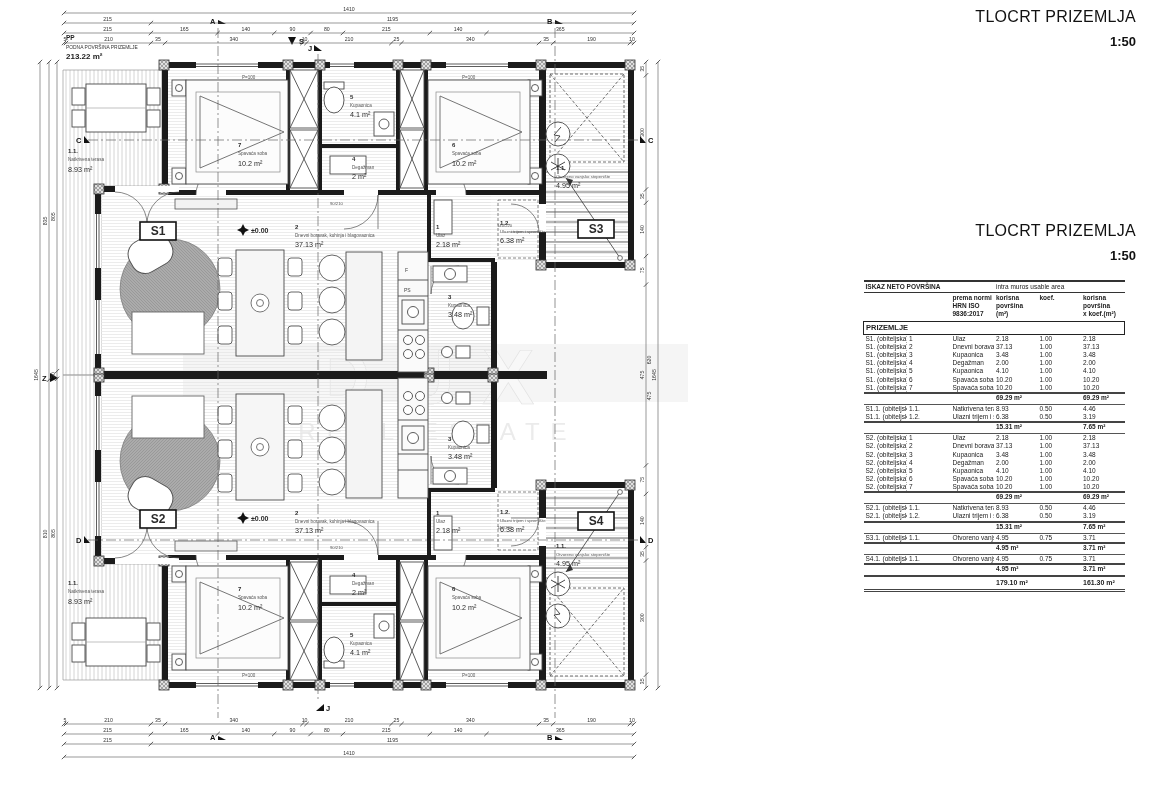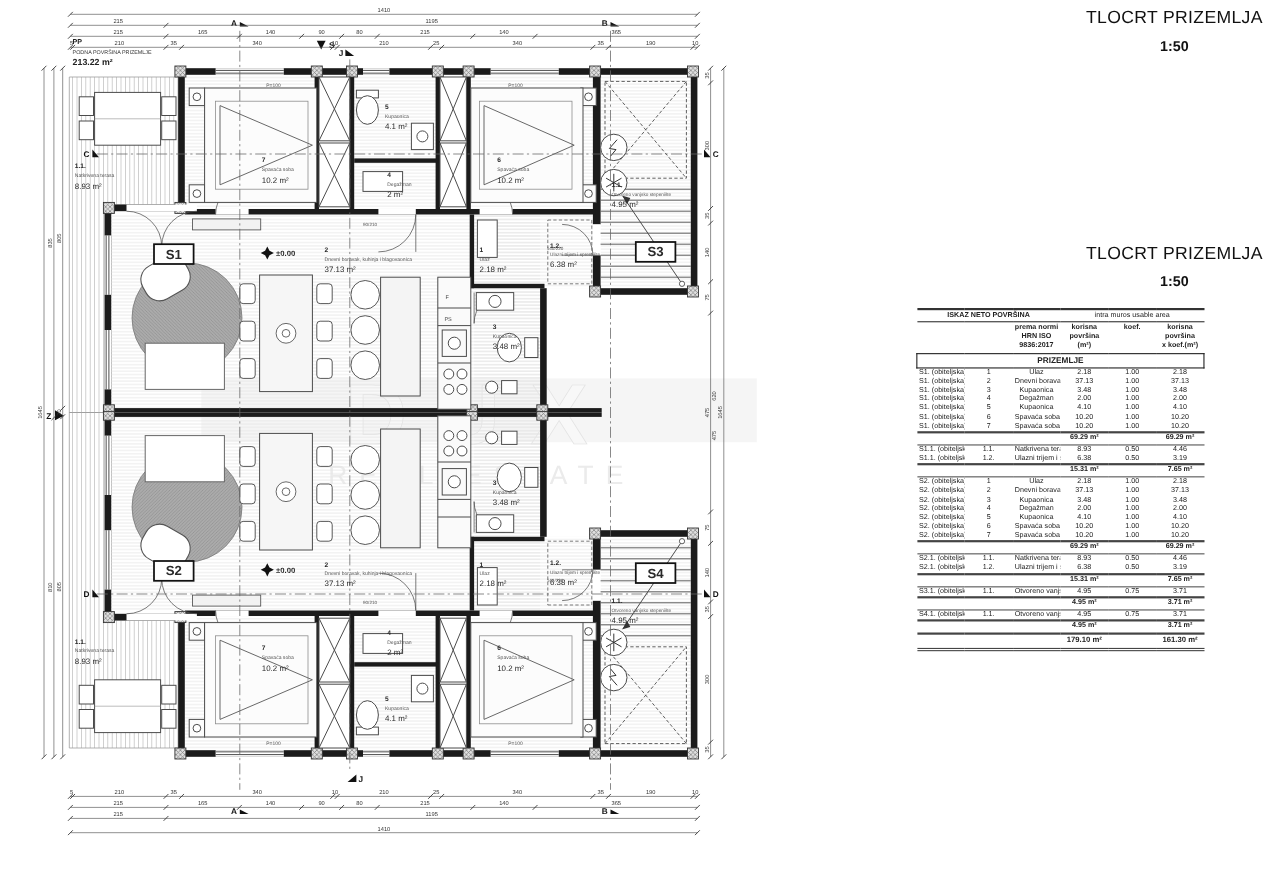--- a/index.html
+++ b/index.html
@@ -1,22 +1,22 @@
 <!DOCTYPE html>
 <html><head>
 <meta charset="utf-8">
 <style>
   html,body{margin:0;padding:0;background:#fff;}
   #page{position:relative;width:1158px;height:810px;background:#ffffff;overflow:hidden;
         font-family:"Liberation Sans",sans-serif;color:#1a1a1a;}
   #plan-svg{position:absolute;left:0;top:0;}
-  .title-block{position:absolute;right:10px;text-align:center;}
+  .title-block{position:absolute;right:22px;text-align:right;}
   .title-block .t1{font-size:16px;letter-spacing:.3px;color:#111;}
   .title-block .t2{font-size:13px;font-weight:bold;margin-top:8px;color:#111;}
-  #area-table-wrap{position:absolute;left:833px;top:280px;width:262px;text-align:center;}
+  #area-table-wrap{position:absolute;left:863px;top:280px;width:262px;}
   table.area{border-collapse:collapse;width:100%;font-size:6.5px;line-height:1.25;color:#222;table-layout:fixed;}
   table.area td{padding:0 2px;vertical-align:top;overflow:hidden;white-space:nowrap;}
   td.c-unit{width:50px;} td.c-num{width:16px;} td.c-name{width:112px;white-space:normal;}
   td.c-a{width:30px;} td.c-k{width:16px;} td.c-ak{width:38px;}
   tr.hdr1 td{border-top:2px solid #333;border-bottom:1px solid #333;font-weight:bold;padding:1px 2px;}
   tr.hdr1 td.en{font-weight:normal;}
   tr.hdr2 td{font-weight:bold;white-space:pre-line;padding:1px 2px 2px;}
   tr.section td{border:1.6px solid #222;font-weight:bold;font-size:7.5px;padding:1.5px 2px;}
   tr.subtotal td{border-top:2px solid #444;font-weight:bold;padding-bottom:2px;}
   tr.grouptop td{border-top:1.2px solid #555;}

